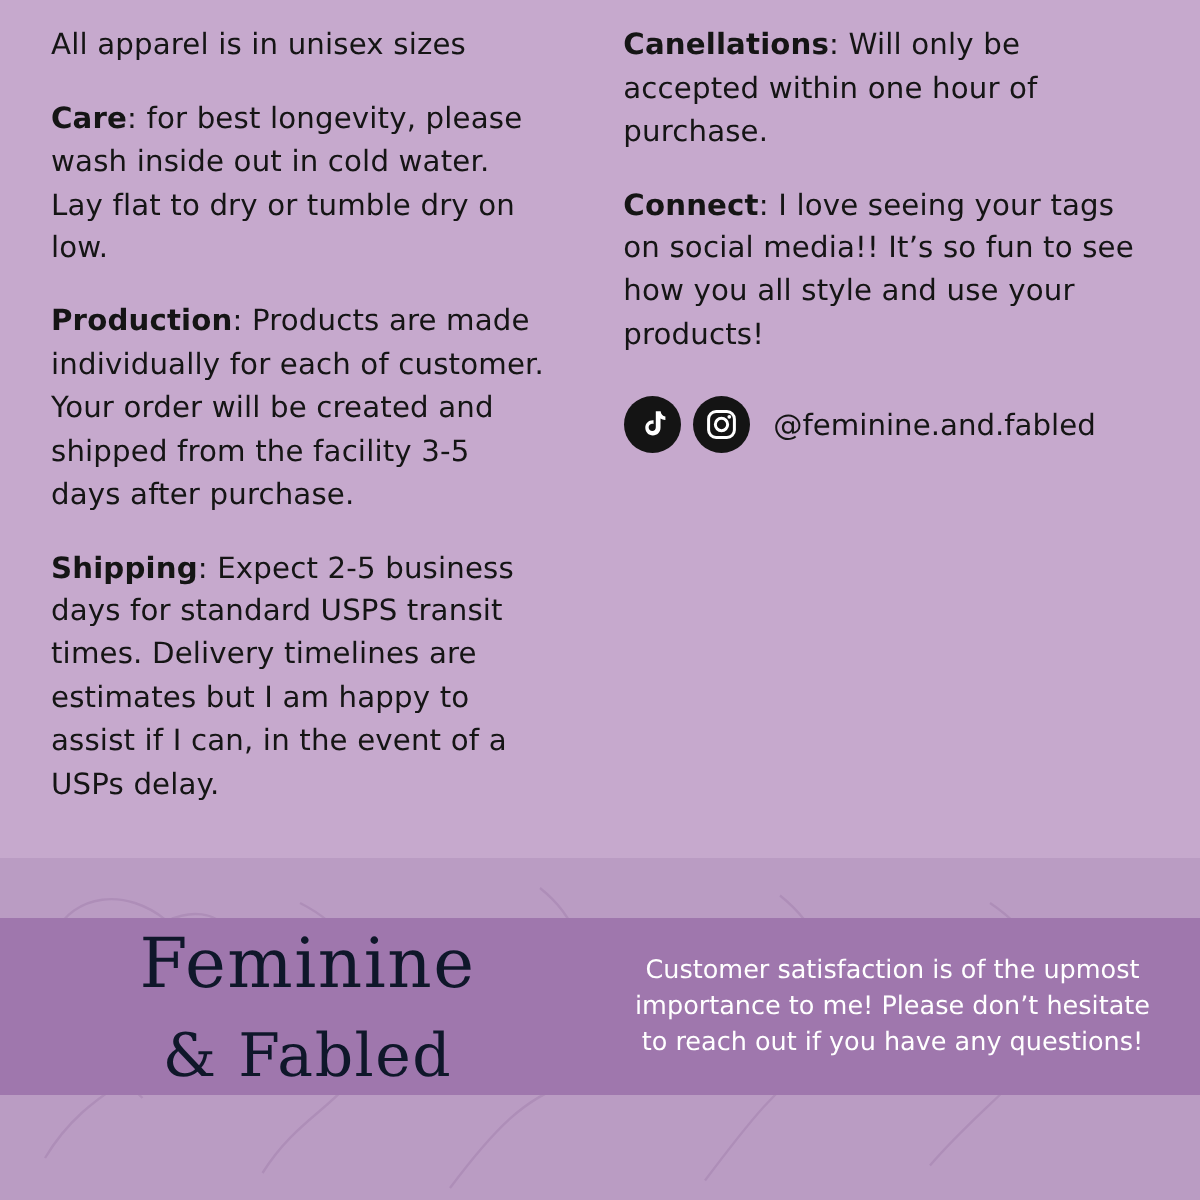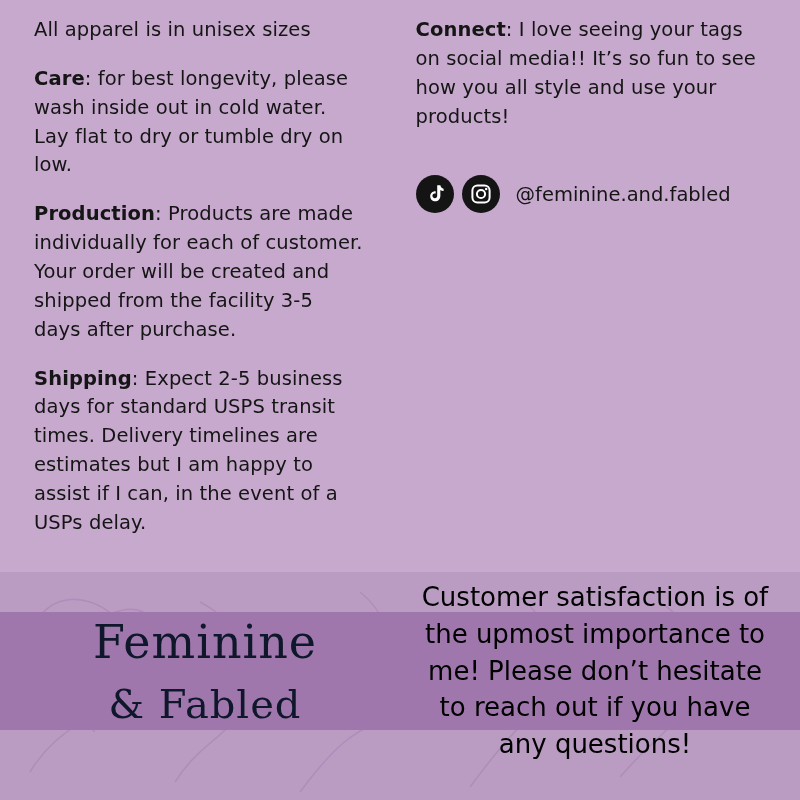--- a/index.html
+++ b/index.html
@@ -52,21 +52,21 @@
   }
   .para:last-child { margin-bottom: 16px; }
   .lead {
     font-weight: bold;
   }
 
   
   .social-row {
     display: flex;
     align-items: center;
-    margin-top: 44px;
+    margin-top: 26px;
   }
   .social-icon {
     width: 38px;
     height: 38px;
     border-radius: 50%;
     background: #141414;
     display: inline-flex;
     align-items: center;
     justify-content: center;
     margin-right: 8px;
@@ -124,40 +124,41 @@
     font-size: 40px;
     letter-spacing: 1px;
     display: block;
     margin-top: 19px;
   }
   .footer-note {
     width: 400px;
     box-sizing: border-box;
     padding: 0 24px 0 14px;
     text-align: center;
-    font-size: 26px;
+    font-size: 17px;
     line-height: 1.42;
-    color: #000000;
+    color: #ffffff;
   }
 </style>
 </head>
 <body>
 
 <div class="page">
 
   <div class="columns">
 
     <div class="col col-left">
       <p class="para"><span>All apparel is in unisex sizes</span></p>
       <p class="para"><span class="lead">Care</span><span>: for best longevity, please wash inside out in cold water. Lay flat to dry or tumble dry on low.</span></p>
       <p class="para"><span class="lead">Production</span><span>: Products are made individually for each of customer. Your order will be created and shipped from the facility 3-5 days after purchase.</span></p>
       <p class="para"><span class="lead">Shipping</span><span>: Expect 2-5 business days for standard USPS transit times. Delivery timelines are estimates but I am happy to assist if I can, in the event of a USPs delay.</span></p>
     </div>
 
     <div class="col col-right">
+      <p class="para"><span class="lead">Canellations</span><span>: Will only be accepted within one hour of purchase.</span></p>
       <p class="para"><span class="lead">Connect</span><span>: I love seeing your tags on social media!! It’s so fun to see how you all style and use your products!</span></p>
 
       <div class="social-row">
         <span class="social-icon">
           <svg width="24" height="24" viewBox="0 0 24 24" aria-hidden="true">
             <path d="M15.2 3.2h2.2c0.25 1.9 1.35 3.25 3.2 3.5v2.25c-1.2 0.05-2.3-0.3-3.25-0.95v5.95c0 3.05-2.2 5.3-5.1 5.3-2.85 0-5.05-2.2-5.05-5.1 0-3 2.35-5.2 5.5-4.95v2.4c-0.35-0.1-0.75-0.15-1.1-0.1-1.35 0.15-2.25 1.2-2.15 2.6 0.1 1.25 1.1 2.2 2.4 2.2 1.4 0 2.35-1.05 2.35-2.55V3.2z" fill="#ffffff"></path>
           </svg>
         </span>
         <span class="social-icon">
           <svg width="24" height="24" viewBox="0 0 24 24" aria-hidden="true">

